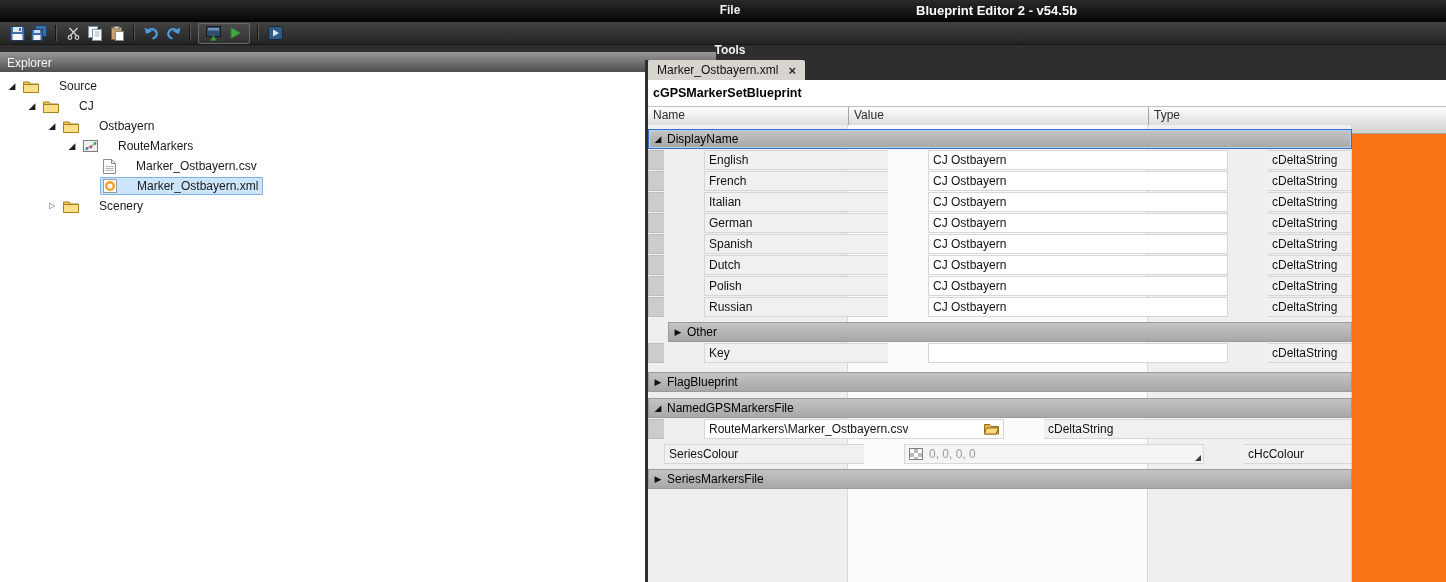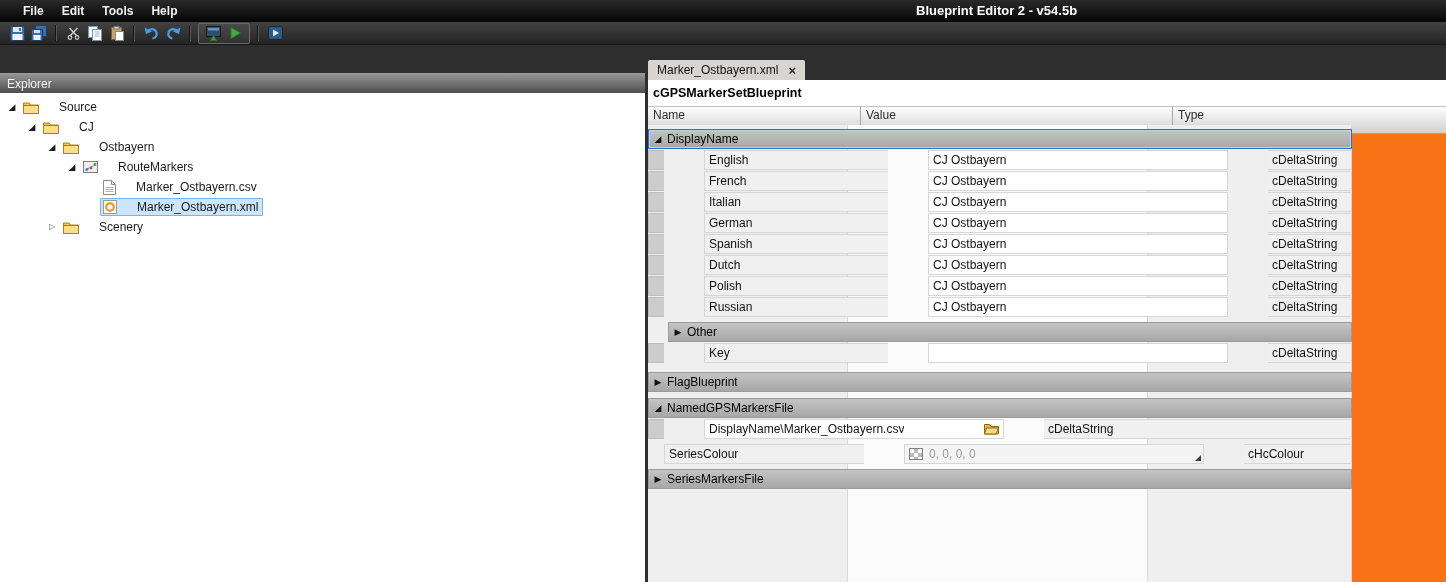--- a/index.html
+++ b/index.html
@@ -1,53 +1,53 @@
 <!DOCTYPE html>
 <html style="--selection-blue: #2e6fd0; --tab-background: #d8d5d0; --group-header: #b3b3b3; --folder-yellow: #f3c64f;"><head>
 <meta charset="utf-8">
 <style>
   html,body{margin:0;padding:0;}
   body{width:1446px;height:582px;overflow:hidden;font-family:"Liberation Sans",sans-serif;font-size:12px;}
   *{box-sizing:border-box;}
   .app{position:relative;width:1446px;height:582px;background:#2e2e2e;overflow:hidden;}
 
   
-  .menubar{position:absolute;top:0;left:0;right:0;height:22px;background:linear-gradient(#2a2a2a,#050505);display:flex;align-items:center;padding-left:14px;}
+  .menubar{position:absolute;top:0;left:0;right:0;height:22px;background:linear-gradient(#2a2a2a,#050505);display:flex;align-items:center;padding-left:14px;flex-direction:column;}
   .menu-item{color:#f2f2f2;font-weight:700;font-size:12px;padding:3px 9px;cursor:default;}
   .window-title{position:absolute;left:916px;top:3px;color:#fff;font-weight:700;font-size:13px;}
 
   
   .toolbar{position:absolute;top:22px;left:0;right:0;height:23px;background:linear-gradient(#424242,#242424);border-bottom:1px solid #161616;display:flex;align-items:center;padding:0 6px;}
   .tb-btn{height:20px;min-width:20px;display:flex;align-items:center;justify-content:center;margin:0 1px;}
   .tb-sep{width:2px;height:16px;border-left:1px solid #141414;border-right:1px solid #575757;margin:0 5px;}
   .tb-group{display:flex;align-items:center;border:1px solid #6a6a6a;background:rgba(255,255,255,0.06);padding:0 3px;height:21px;margin:0 2px;border-radius:2px;}
 
   
-  .panel-left{position:absolute;top:73px;left:0;width:716px;bottom:0;background:#0f172a;}
+  .panel-left{position:absolute;top:52px;left:0;width:716px;bottom:0;background:#0f172a;}
   .panel-header{height:20px;background:linear-gradient(#949494,#4e4e4e);color:#f5f5f5;font-size:12px;line-height:20px;padding-left:7px;border-top:1px solid #9a9a9a;}
   .tree{position:absolute;top:20px;left:0;right:0;bottom:0;background:#fff;padding-top:4px;overflow:hidden;}
   .tree-row{height:20px;display:flex;align-items:center;}
   .expander{width:16px;flex:0 0 16px;text-align:center;color:#1c1c1c;font-size:9px;line-height:20px;}
   .expander.collapsed{color:#5a5a5a;font-size:8px;}
   .node-body{display:flex;align-items:center;gap:20px;padding:1px 4px 1px 2px;border:1px solid transparent;border-radius:1px;}
   .node-body.selected{background:#cde5fa;border-color:#7fb2e0;}
   .tree-icon{display:flex;align-items:center;}
   .tree-label{color:#1a1a1a;white-space:nowrap;}
 
   .splitter{position:absolute;top:60px;left:645px;width:3px;bottom:0;background:#2e2e2e;}
 
   
   .panel-right{position:absolute;top:60px;left:648px;right:0;bottom:0;}
   .tabstrip{height:20px;display:flex;align-items:flex-end;}
   .tab{display:flex;align-items:center;gap:10px;height:20px;padding:0 9px;background:var(--tab-background,#d8d5d0);border-radius:2px 2px 0 0;font-size:12px;color:#111;}
   .tab-label{white-space:nowrap;}
   .tab-close{font-size:13px;font-weight:700;color:#2a2a2a;line-height:13px;}
   .editor{position:absolute;top:20px;left:0;right:0;bottom:0;background:#f97316;}
   .bp-heading{height:26px;line-height:26px;padding-left:5px;font-weight:700;font-size:12.5px;color:#000;background:#fff;}
-  .grid-header{display:flex;height:28px;background:linear-gradient(#fdfdfd,#d0d0d0);border-top:1px solid #c2c2c2;border-bottom:1px solid #a5a5a5;font-size:12px;color:#2e2e2e;gap:12px;}
+  .grid-header{display:flex;height:28px;background:linear-gradient(#fdfdfd,#d0d0d0);border-top:1px solid #c2c2c2;border-bottom:1px solid #a5a5a5;font-size:12px;color:#2e2e2e;}
   .gh{line-height:16px;padding-left:5px;}
   .gh.name{width:200px;}
   .gh.value{width:300px;border-left:1px solid #a5a5a5;}
   .gh.type{flex:1;border-left:1px solid #a5a5a5;}
 
   .grid-body{position:absolute;top:45px;left:0;width:704px;bottom:0;padding-top:4px;
     background:linear-gradient(to right,
       #efefef 0px,#efefef 199px,#d8d8d8 199px,#d8d8d8 200px,
       #fbfbfb 200px,#fbfbfb 499px,#d8d8d8 499px,#d8d8d8 500px,
       #efefef 500px,#efefef 703px,#d8d8d8 703px,#d8d8d8 704px);}
@@ -363,21 +363,21 @@
             <span class="g-expander">▶</span>
             <span class="g-label">FlagBlueprint</span>
           </div>
           <div class="g-row group-row" style="margin-top: 6px;">
             <span class="g-expander">◢</span>
             <span class="g-label">NamedGPSMarkersFile</span>
           </div>
           <div class="g-row prop-row">
             <span class="g-gutter"></span>
             <span class="g-cell g-value">
-              <span class="v-text">DisplayName\Marker_Ostbayern.csv</span>
+              <span class="v-text">RouteMarkers\Marker_Ostbayern.csv</span>
               <span class="browse">
                 <svg width="15" height="12" viewBox="0 0 15 12">
                   <path d="M0.5 1.5 L5.5 1.5 L7 3.5 L14.5 3.5 L14.5 11 L0.5 11 Z" fill="#e8b64c" stroke="#8f6b16"></path>
                   <path d="M2.5 5 L14.5 5 L12 11 L0.5 11 Z" fill="#fbda7e" stroke="#8f6b16"></path>
                 </svg>
               </span>
             </span>
             <span class="g-cell g-type">cDeltaString</span>
           </div>
           <div class="g-row prop-row" style="margin-top: 5px; padding-left: 16px;">

